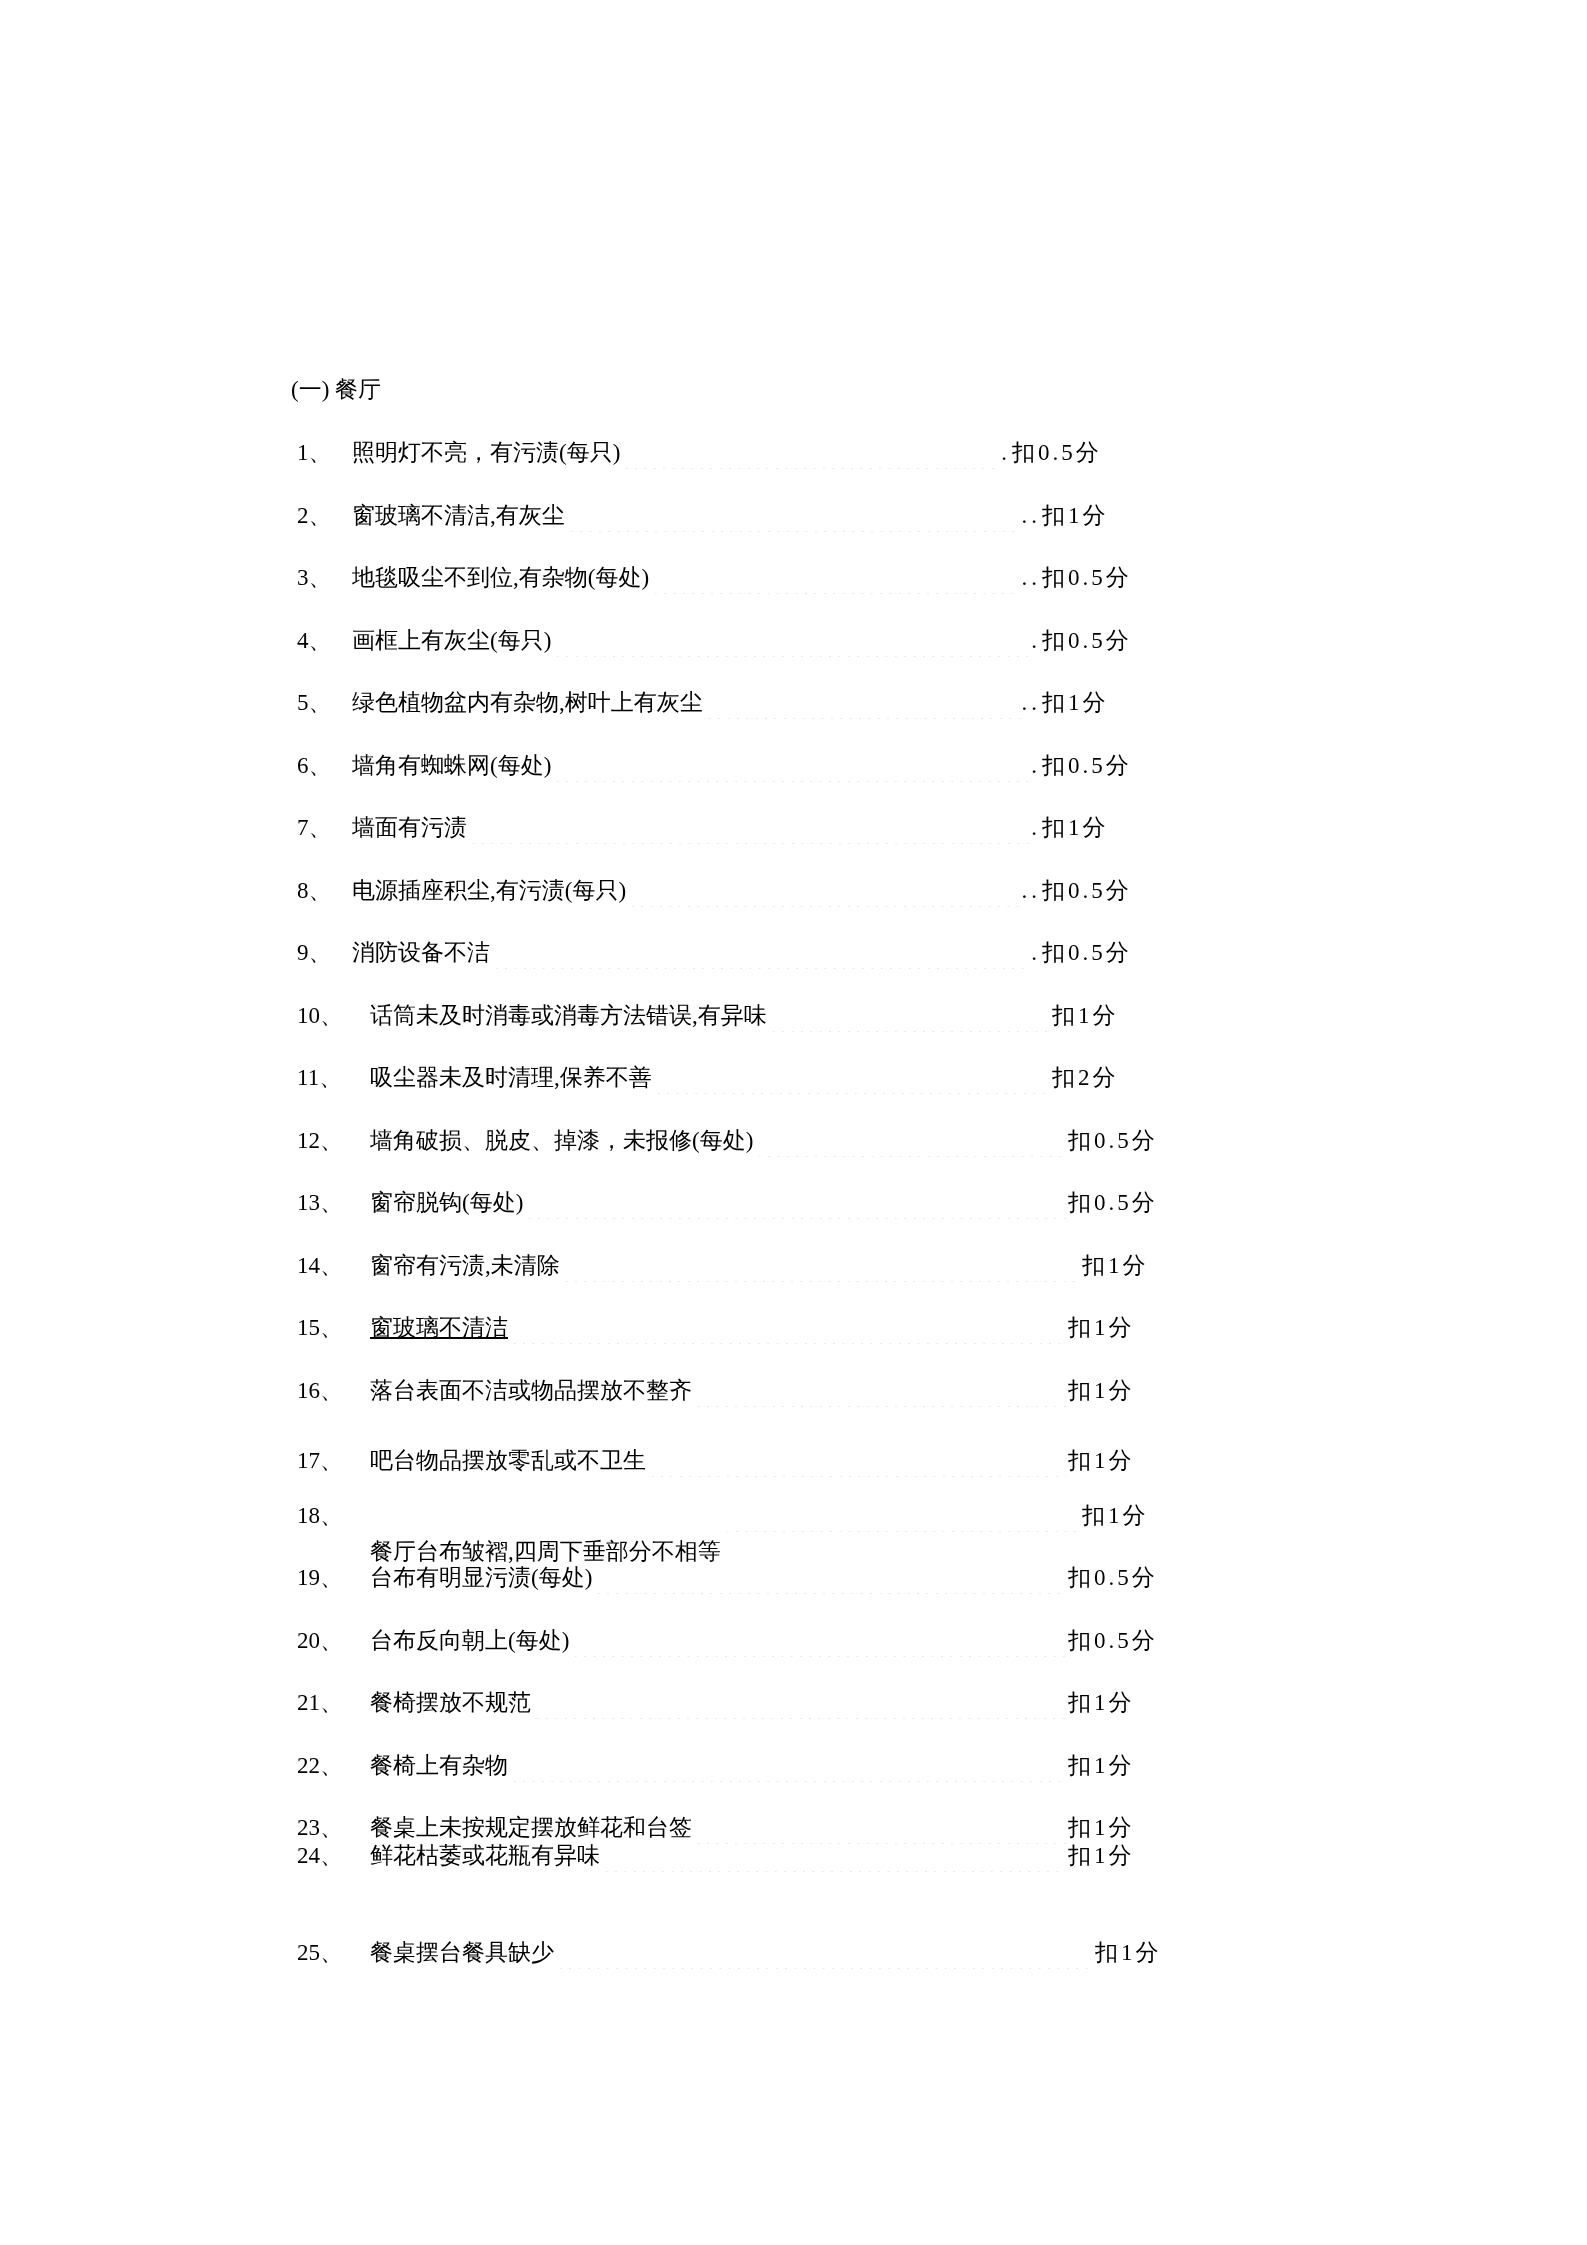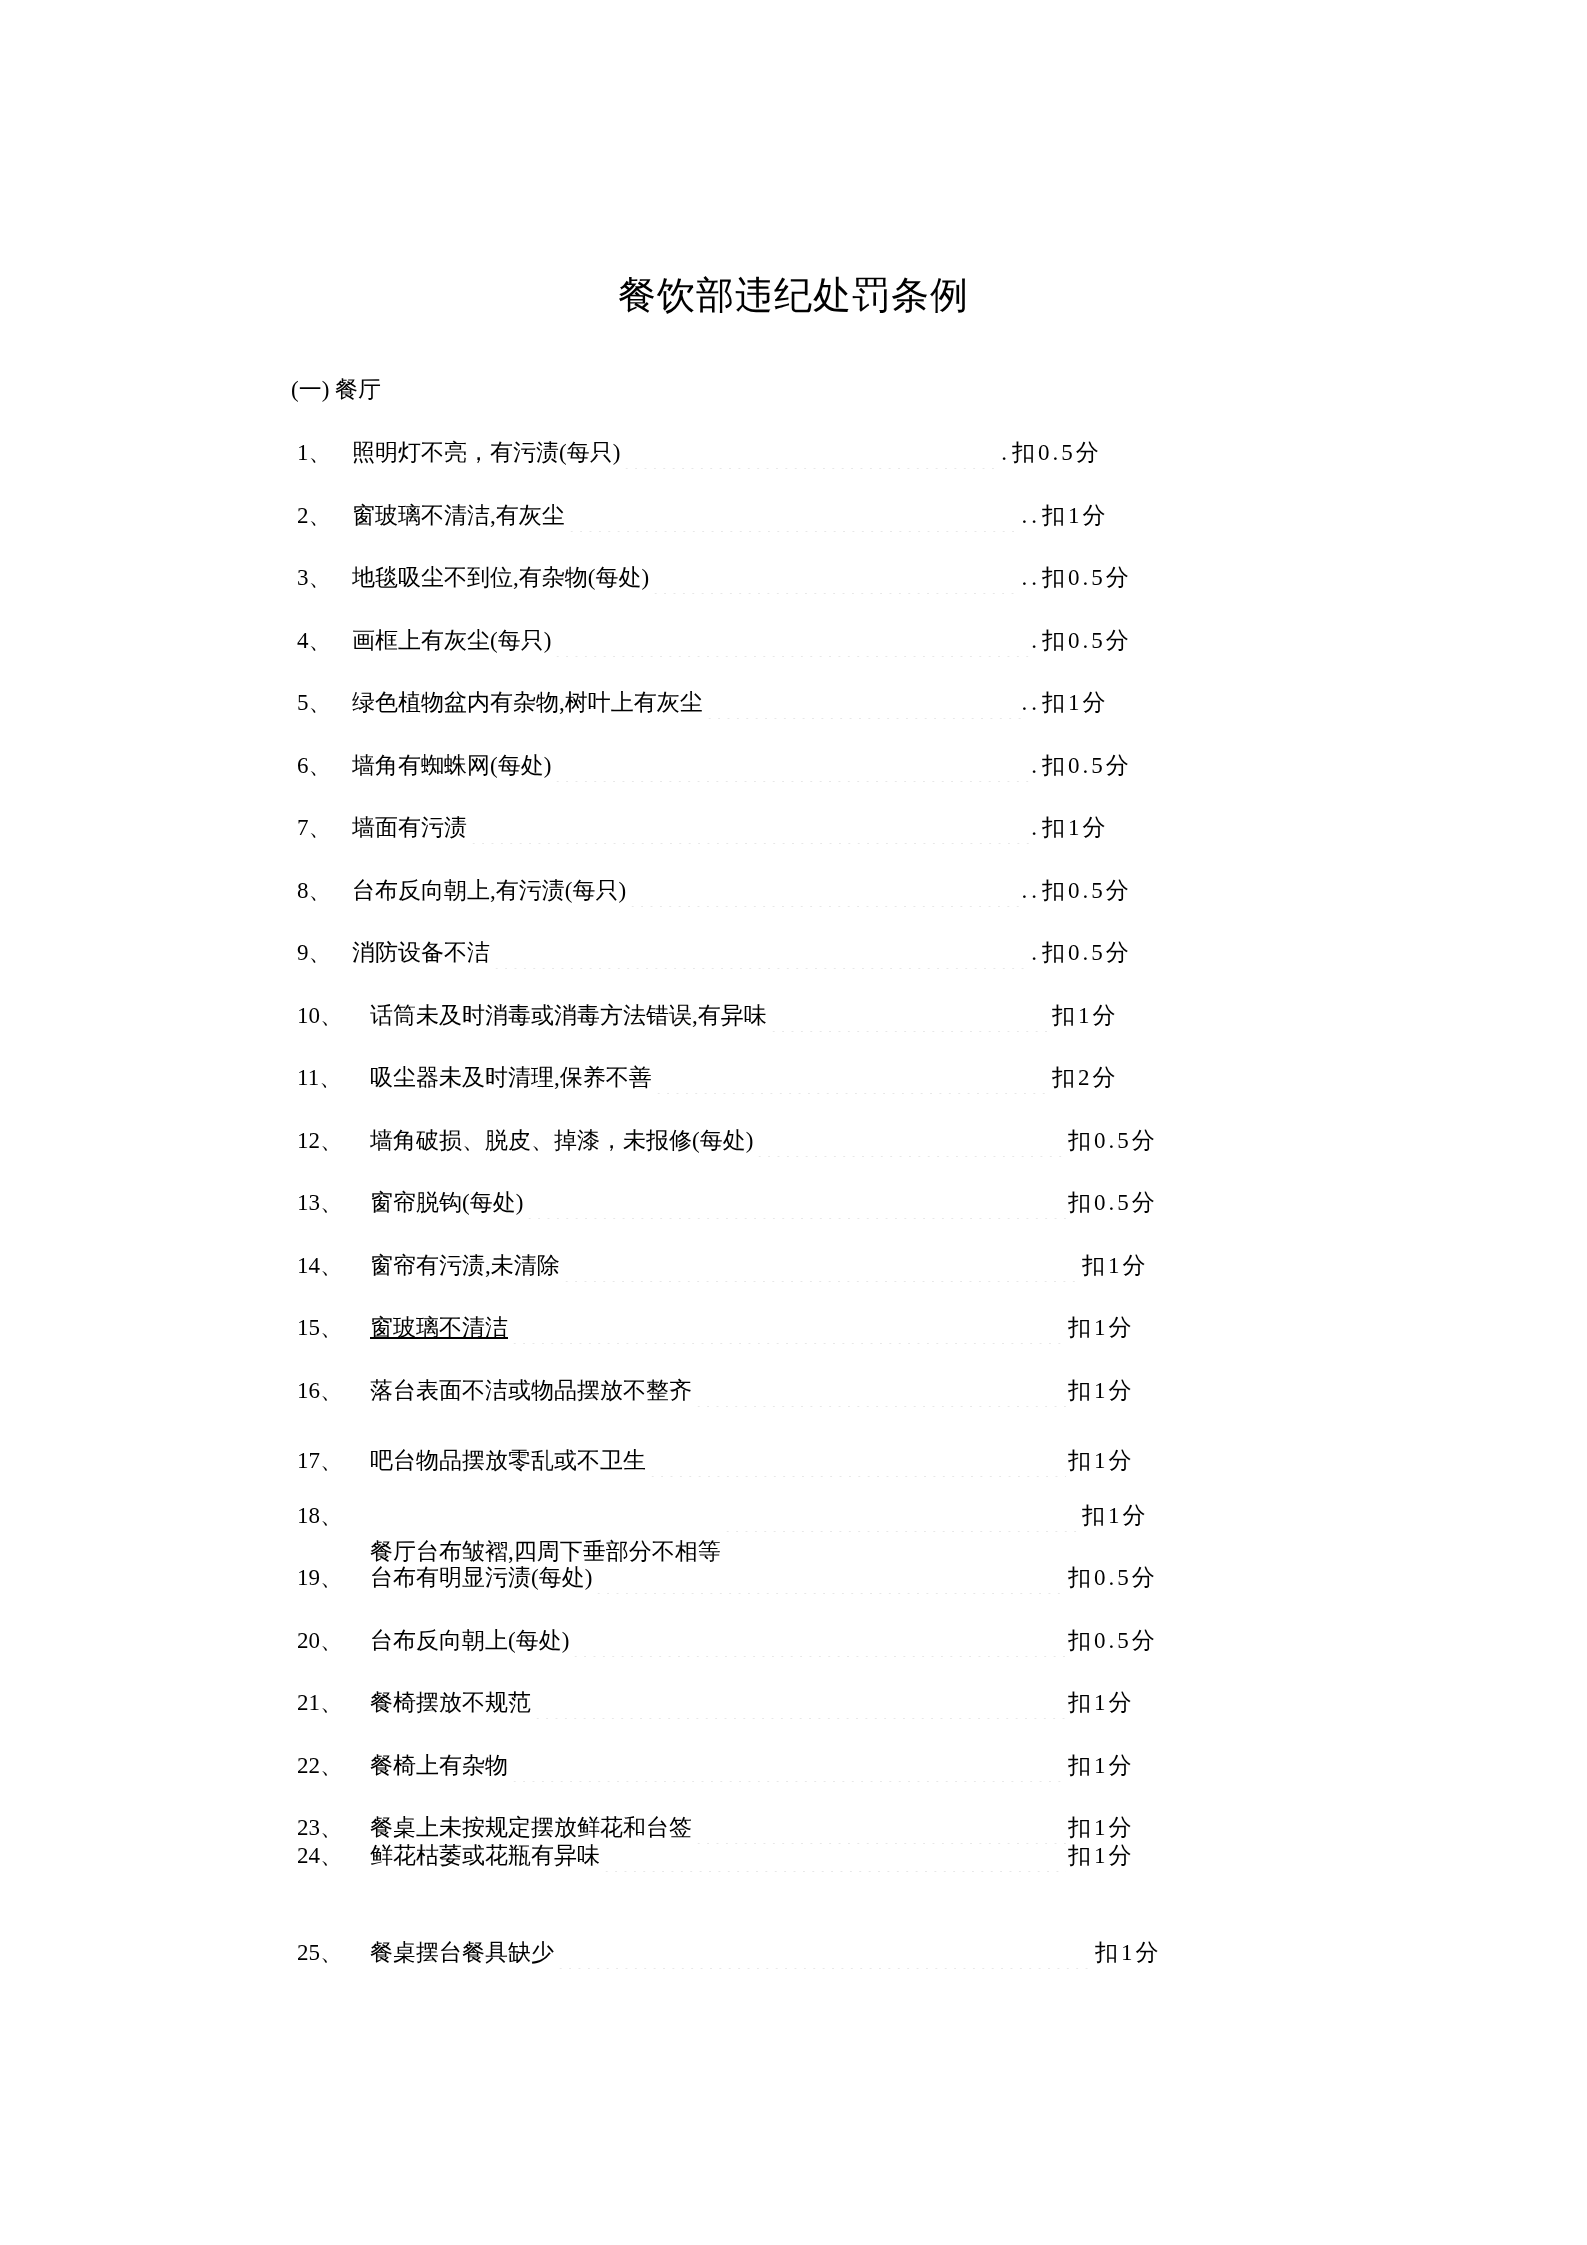--- a/index.html
+++ b/index.html
@@ -16,21 +16,20 @@
   .row .leader { position: absolute; top: 0; height: 32px;
                  background-image: radial-gradient(circle, #000 1.3px, transparent 1.6px);
                  background-size: 9.4px 32px; background-repeat: repeat-x; background-position: 0 17px; }
   .row .penalty { position: absolute; top: 0; letter-spacing: 3px; }
   .row .tail { position: absolute; top: 0; letter-spacing: 4px; }
 </style>
 </head>
 <body>
 
 <div class="page">
-  <div class="title">餐饮部违纪处罚条例</div>
   <div class="section-heading">(一) 餐厅</div>
   <div id="rules">
       <div class="row" style="top: 437px;">
         <span class="num">1、</span>
         <span class="text" style="left: 352px;">照明灯不亮，有污渍(每只)</span>
         <span class="leader" style="left: 622.328px; width: 377.922px;"></span>
         <span class="tail" style="left: 1001.25px;">.</span>
         <span class="penalty" style="left: 1012px;">扣0.5分</span>
       </div>
       <div class="row" style="top: 500px;">
@@ -70,21 +69,21 @@
       </div>
       <div class="row" style="top: 812px;">
         <span class="num">7、</span>
         <span class="text" style="left: 352px;">墙面有污渍</span>
         <span class="leader" style="left: 469px; width: 561.25px;"></span>
         <span class="tail" style="left: 1031.25px;">.</span>
         <span class="penalty" style="left: 1042px;">扣1分</span>
       </div>
       <div class="row" style="top: 875px;">
         <span class="num">8、</span>
-        <span class="text" style="left: 352px;">台布反向朝上,有污渍(每只)</span>
+        <span class="text" style="left: 352px;">电源插座积尘,有污渍(每只)</span>
         <span class="leader" style="left: 628.078px; width: 392.422px;"></span>
         <span class="tail" style="left: 1021.5px;">..</span>
         <span class="penalty" style="left: 1042px;">扣0.5分</span>
       </div>
       <div class="row" style="top: 937px;">
         <span class="num">9、</span>
         <span class="text" style="left: 352px;">消防设备不洁</span>
         <span class="leader" style="left: 492px; width: 538.25px;"></span>
         <span class="tail" style="left: 1031.25px;">.</span>
         <span class="penalty" style="left: 1042px;">扣0.5分</span>

